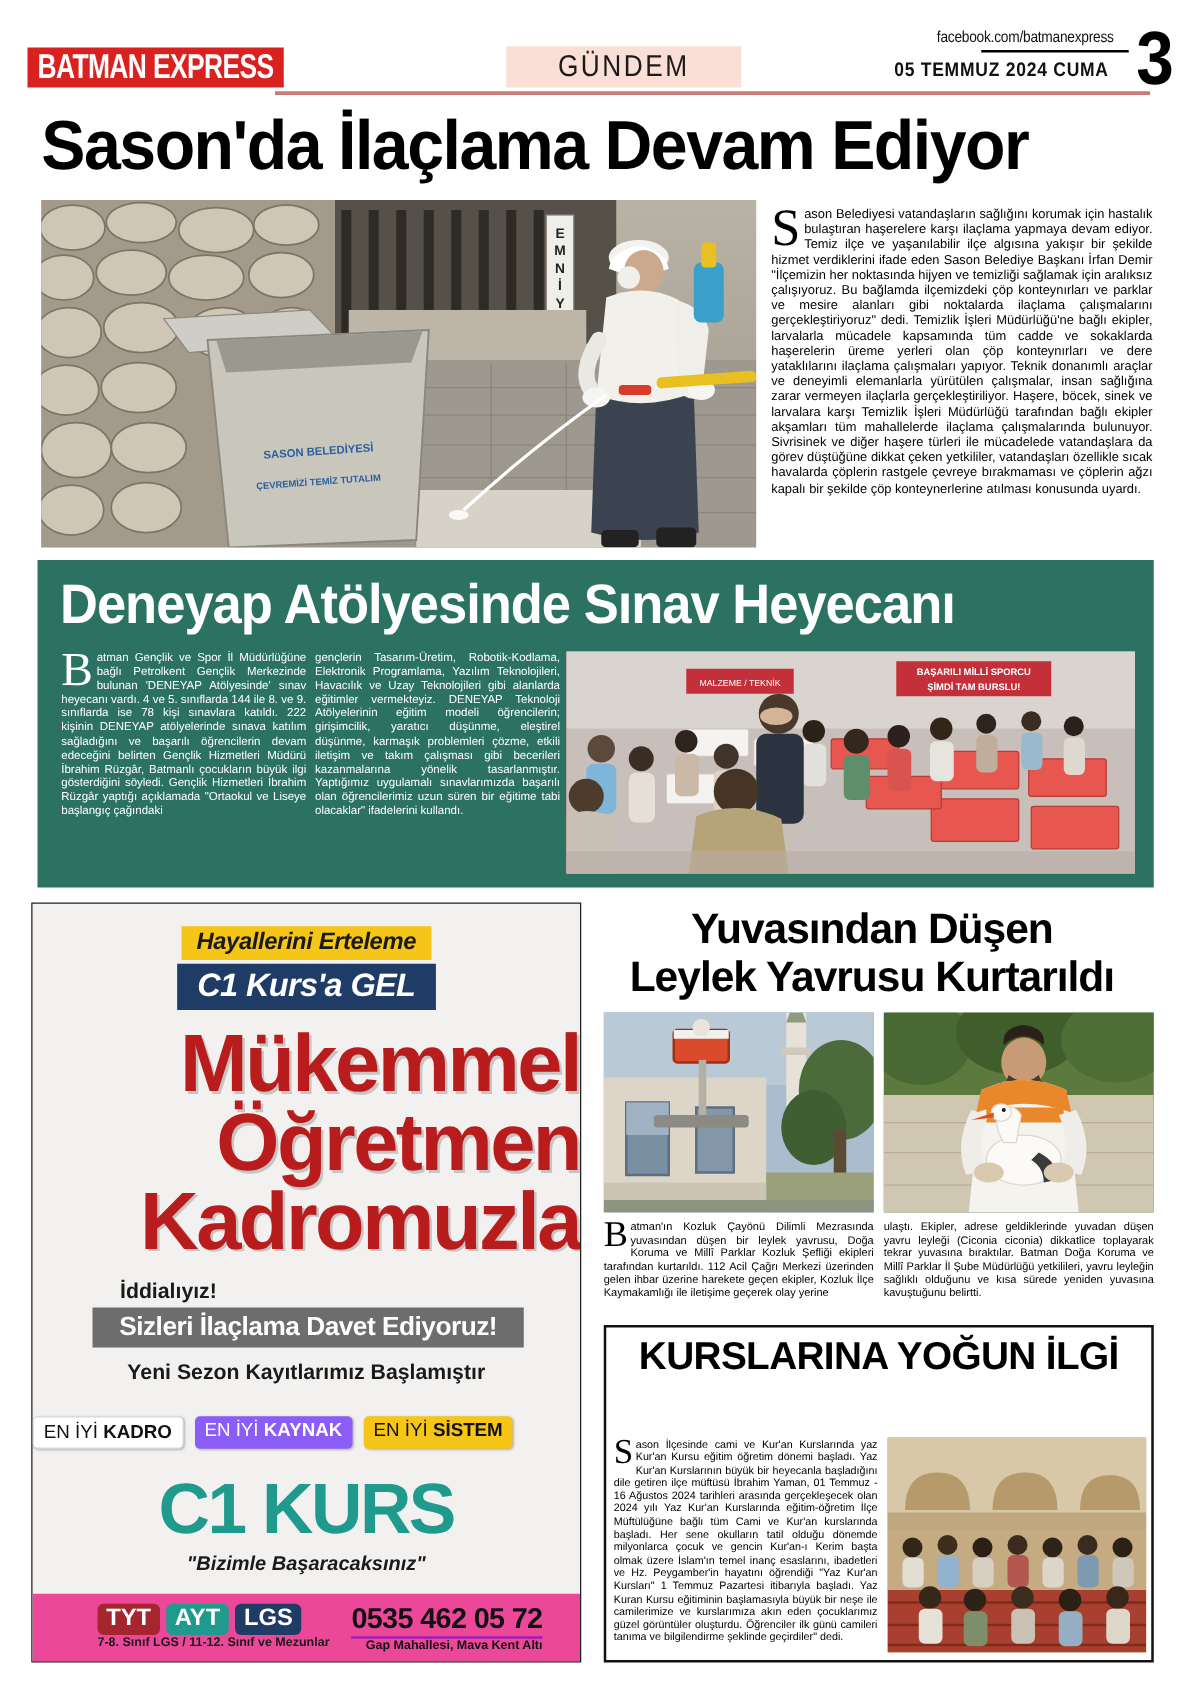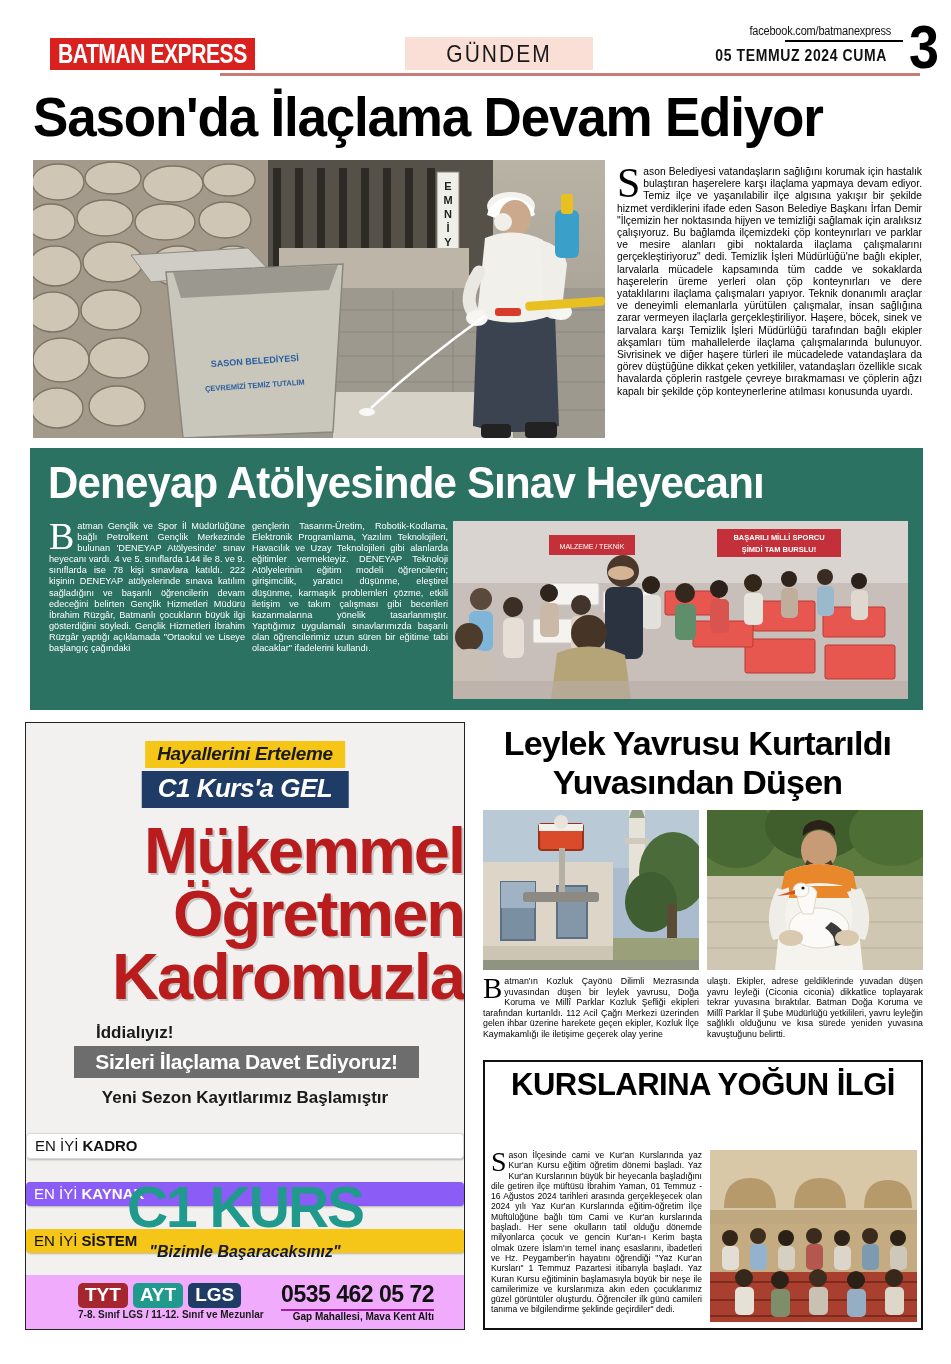--- a/index.html
+++ b/index.html
@@ -7,21 +7,21 @@
     width: 951px; height: 1364px;
     background: #ffffff;
     font-family: "Liberation Sans", sans-serif;
     overflow: hidden;
   }
   .page { position: relative; width: 951px; height: 1364px; background:#fff; }
 
   
   .masthead { position:absolute; left:0; top:0; width:951px; height:78px; }
   .logo-box {
-    position:absolute; left:50px; top:38px; width:205px; height:32px;
+    position:absolute; left:22px; top:38px; width:205px; height:32px;
     background:#d9221f; display:flex; align-items:center; justify-content:center;
   }
   .logo-text {
     color:#fff; font-weight:bold; font-size:22px; letter-spacing:-0.5px;
     font-family:"Liberation Sans", sans-serif;
     transform: scaleY(1.25) scaleX(0.96);
     text-transform:uppercase;
   }
   .section-tab {
     position:absolute; left:405px; top:37px; width:188px; height:33px;
@@ -128,41 +128,41 @@
   }
   .ad-gray-bar {
     position:absolute; left:48px; top:323px; width:345px; height:32px;
     background:#6d6d6d; display:flex; align-items:center; justify-content:center;
   }
   .ad-gray-bar span { color:#fff; font-size:21px; font-weight:bold; letter-spacing:-0.4px; }
   .ad-sub {
     position:absolute; left:0; right:0; top:365px; text-align:center;
     font-size:17px; font-weight:bold; color:#1a1a1a;
   }
-  .ad-pills { position:absolute; left:0; right:0; top:410px; display:flex; justify-content:flex-start; gap:23px;flex-direction:column; }
+  .ad-pills { position:absolute; left:0; right:0; top:410px; display:flex; justify-content:flex-start; gap:9px; }
   .pill {
     font-size:15px; padding:3px 8px 4px; border-radius:4px; white-space:nowrap;
     box-shadow:1px 1px 2px rgba(0,0,0,0.25);
   }
   .pill .lt { font-weight:normal; }
   .pill .bd { font-weight:bold; }
   .pill.white { background:#fff; color:#111; border:1px solid #d9d9d9; }
   .pill.navy { background:#8b5cf6; color:#fff; }
   .pill.yellow { background:#f5c518; color:#111; }
   .ad-logo {
     position:absolute; left:0; right:0; top:453px; text-align:center;
     font-size:57px; font-weight:bold; color:#1f9a8c; letter-spacing:-2px;
     line-height:62px;
   }
   .ad-slogan {
     position:absolute; left:0; right:0; top:520px; text-align:center;
     font-size:16px; font-style:italic; font-weight:bold; color:#1a1a1a;
   }
   .ad-footer {
-    position:absolute; left:0; bottom:0; width:100%; height:54px; background:#f0abfc;
+    position:absolute; left:0; bottom:0; width:100%; height:54px; background:#ec4899;
   }
   .ad-courses { position:absolute; left:52px; top:8px; display:flex; gap:5px; }
   .course-chip {
     font-size:19px; font-weight:bold; color:#fff; padding:1px 7px 2px; border-radius:5px;
   }
   .course-chip.tyt { background:#a62630; }
   .course-chip.ayt { background:#1f9a8c; }
   .course-chip.lgs { background:#1f3c66; }
   .ad-courses-note {
     position:absolute; left:52px; top:34px; font-size:10px; font-weight:bold; color:#1a1a1a;
@@ -451,22 +451,22 @@
           <span class="course-chip lgs">LGS</span>
         </div>
         <div class="ad-courses-note">7-8. Sınıf LGS / 11-12. Sınıf ve Mezunlar</div>
         <div class="ad-phone">0535 462 05 72</div>
         <div class="ad-addr">Gap Mahallesi, Mava Kent Altı</div>
       </div>
     </div>
   </div>
 
   <div class="stork-head">
+    <div>Yuvasından Düşen</div>
     <div>Leylek Yavrusu Kurtarıldı</div>
-    <div>Yuvasından Düşen</div>
   </div>
 
   <div class="stork-photo-l">
     <svg width="216" height="160" viewBox="0 0 216 160" preserveAspectRatio="none">
       <rect width="216" height="160" fill="#aabccd"></rect>
       <rect x="0" y="0" width="216" height="58" fill="#b9c9d6"></rect>
 
       <rect x="146" y="0" width="16" height="86" fill="#e6e2d8"></rect>
       <polygon points="146,8 154,-14 162,8" fill="#8e9b7e"></polygon>
       <rect x="142" y="28" width="24" height="6" fill="#cfcabd"></rect>

